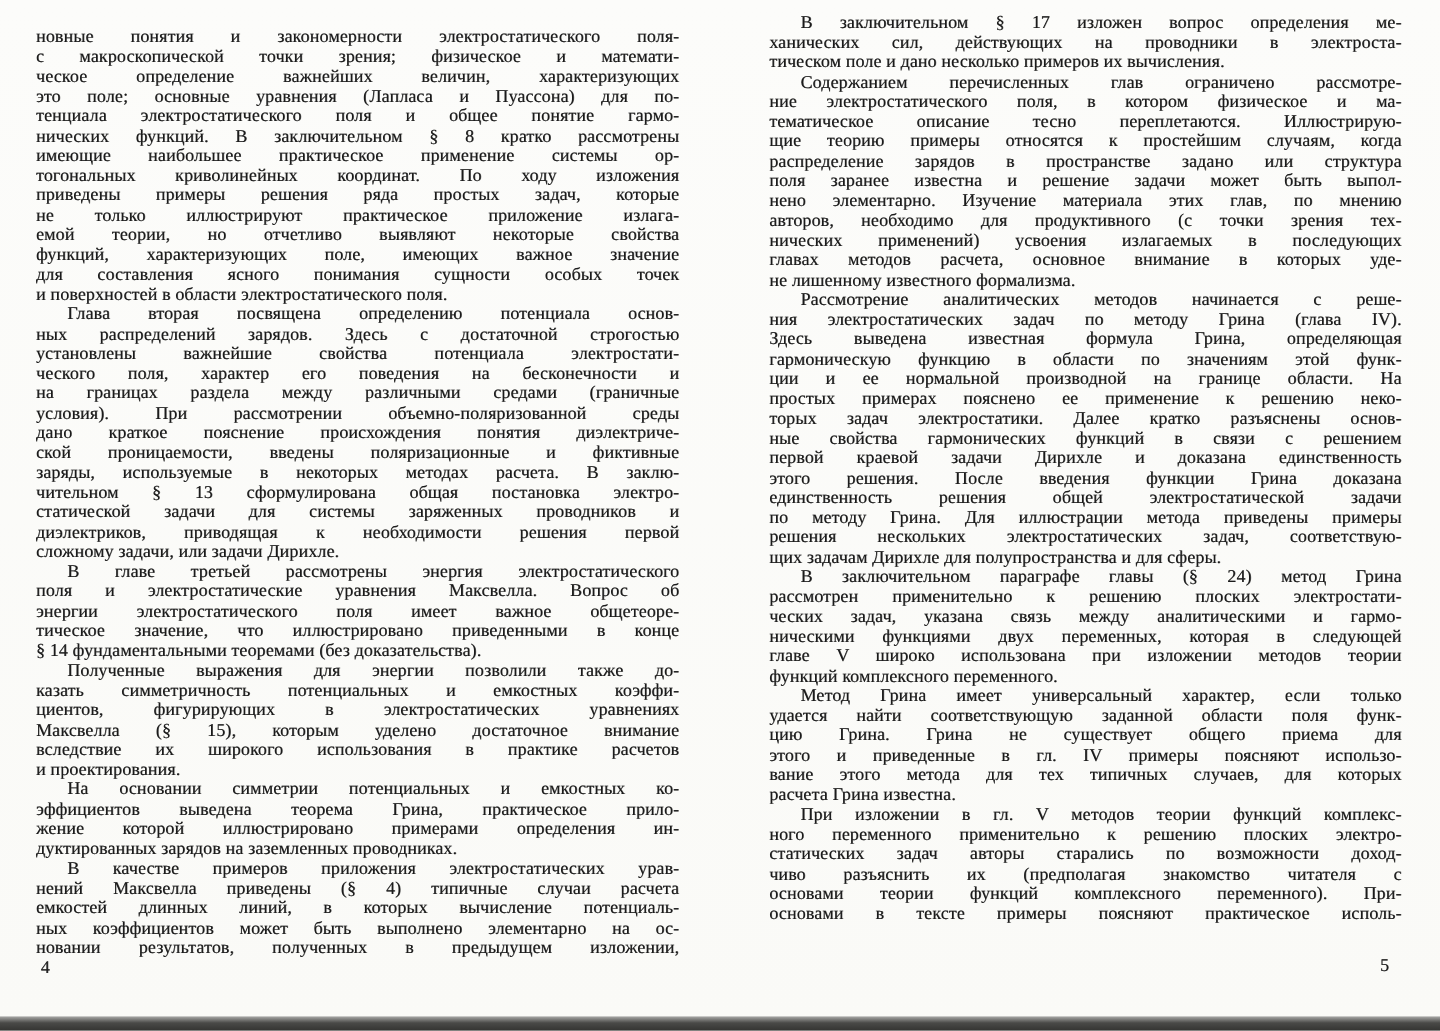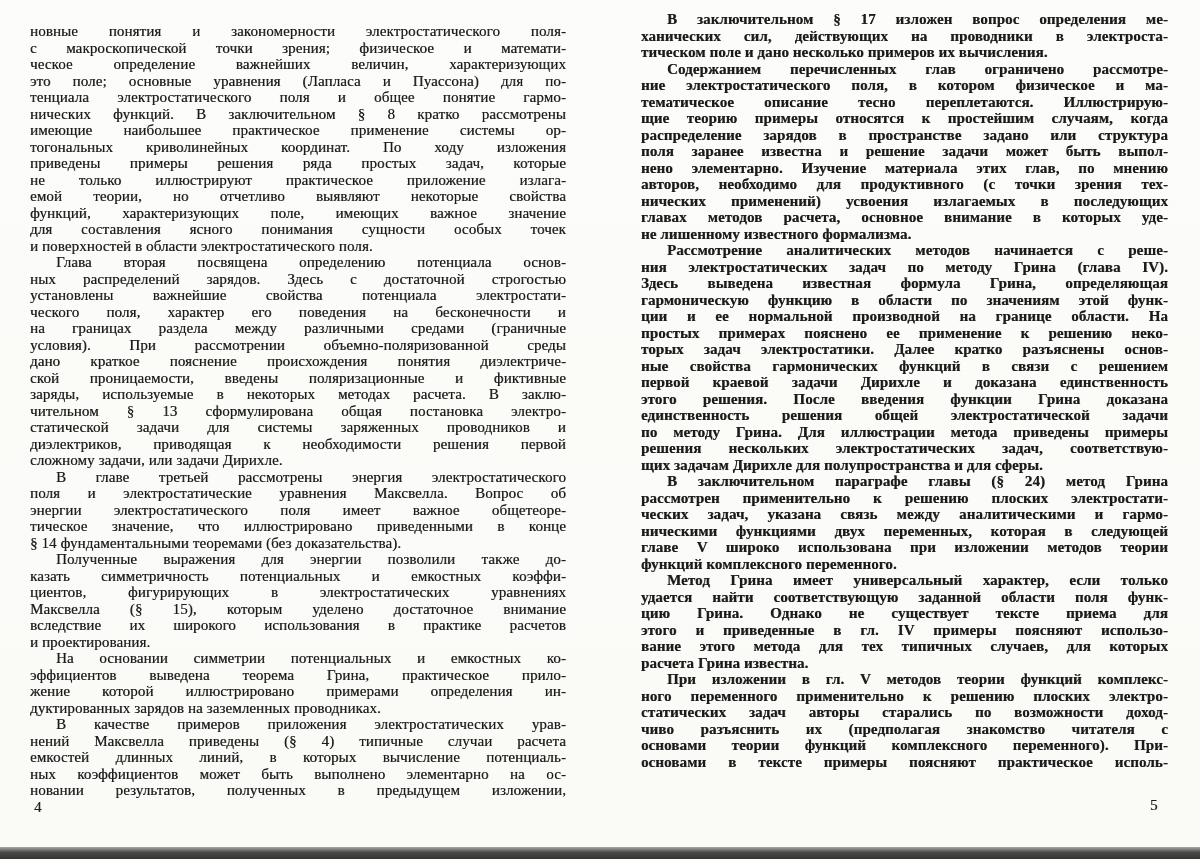--- a/index.html
+++ b/index.html
@@ -28,21 +28,20 @@
   }
   .page-column.left {
     left: 30px;
     top: 23px;
     width: 536px;
   }
   .page-column.right {
     left: 641px;
     top: 11px;
     width: 527px;
-    font-weight: bold;
   }
   .paragraph { margin: 0; }
   .line {
     text-align: justify;
     text-align-last: justify;
     white-space: normal;
   }
   .line.flush {
     text-align-last: left;
   }
@@ -178,21 +177,21 @@
         <div class="line indent">В заключительном параграфе главы (§ 24) метод Грина</div>
         <div class="line">рассмотрен применительно к решению плоских электростати-</div>
         <div class="line">ческих задач, указана связь между аналитическими и гармо-</div>
         <div class="line">ническими функциями двух переменных, которая в следующей</div>
         <div class="line">главе V широко использована при изложении методов теории</div>
         <div class="line flush">функций комплексного переменного.</div>
       </div>
       <div class="paragraph">
         <div class="line indent">Метод Грина имеет универсальный характер, если только</div>
         <div class="line">удается найти соответствующую заданной области поля функ-</div>
-        <div class="line">цию Грина. Однако не существует тексте приема для</div>
+        <div class="line">цию Грина. Грина не существует общего приема для</div>
         <div class="line">этого и приведенные в гл. IV примеры поясняют использо-</div>
         <div class="line">вание этого метода для тех типичных случаев, для которых</div>
         <div class="line flush">расчета Грина известна.</div>
       </div>
       <div class="paragraph">
         <div class="line indent">При изложении в гл. V методов теории функций комплекс-</div>
         <div class="line">ного переменного применительно к решению плоских электро-</div>
         <div class="line">статических задач авторы старались по возможности доход-</div>
         <div class="line">чиво разъяснить их (предполагая знакомство читателя с</div>
         <div class="line">основами теории функций комплексного переменного). При-</div>

